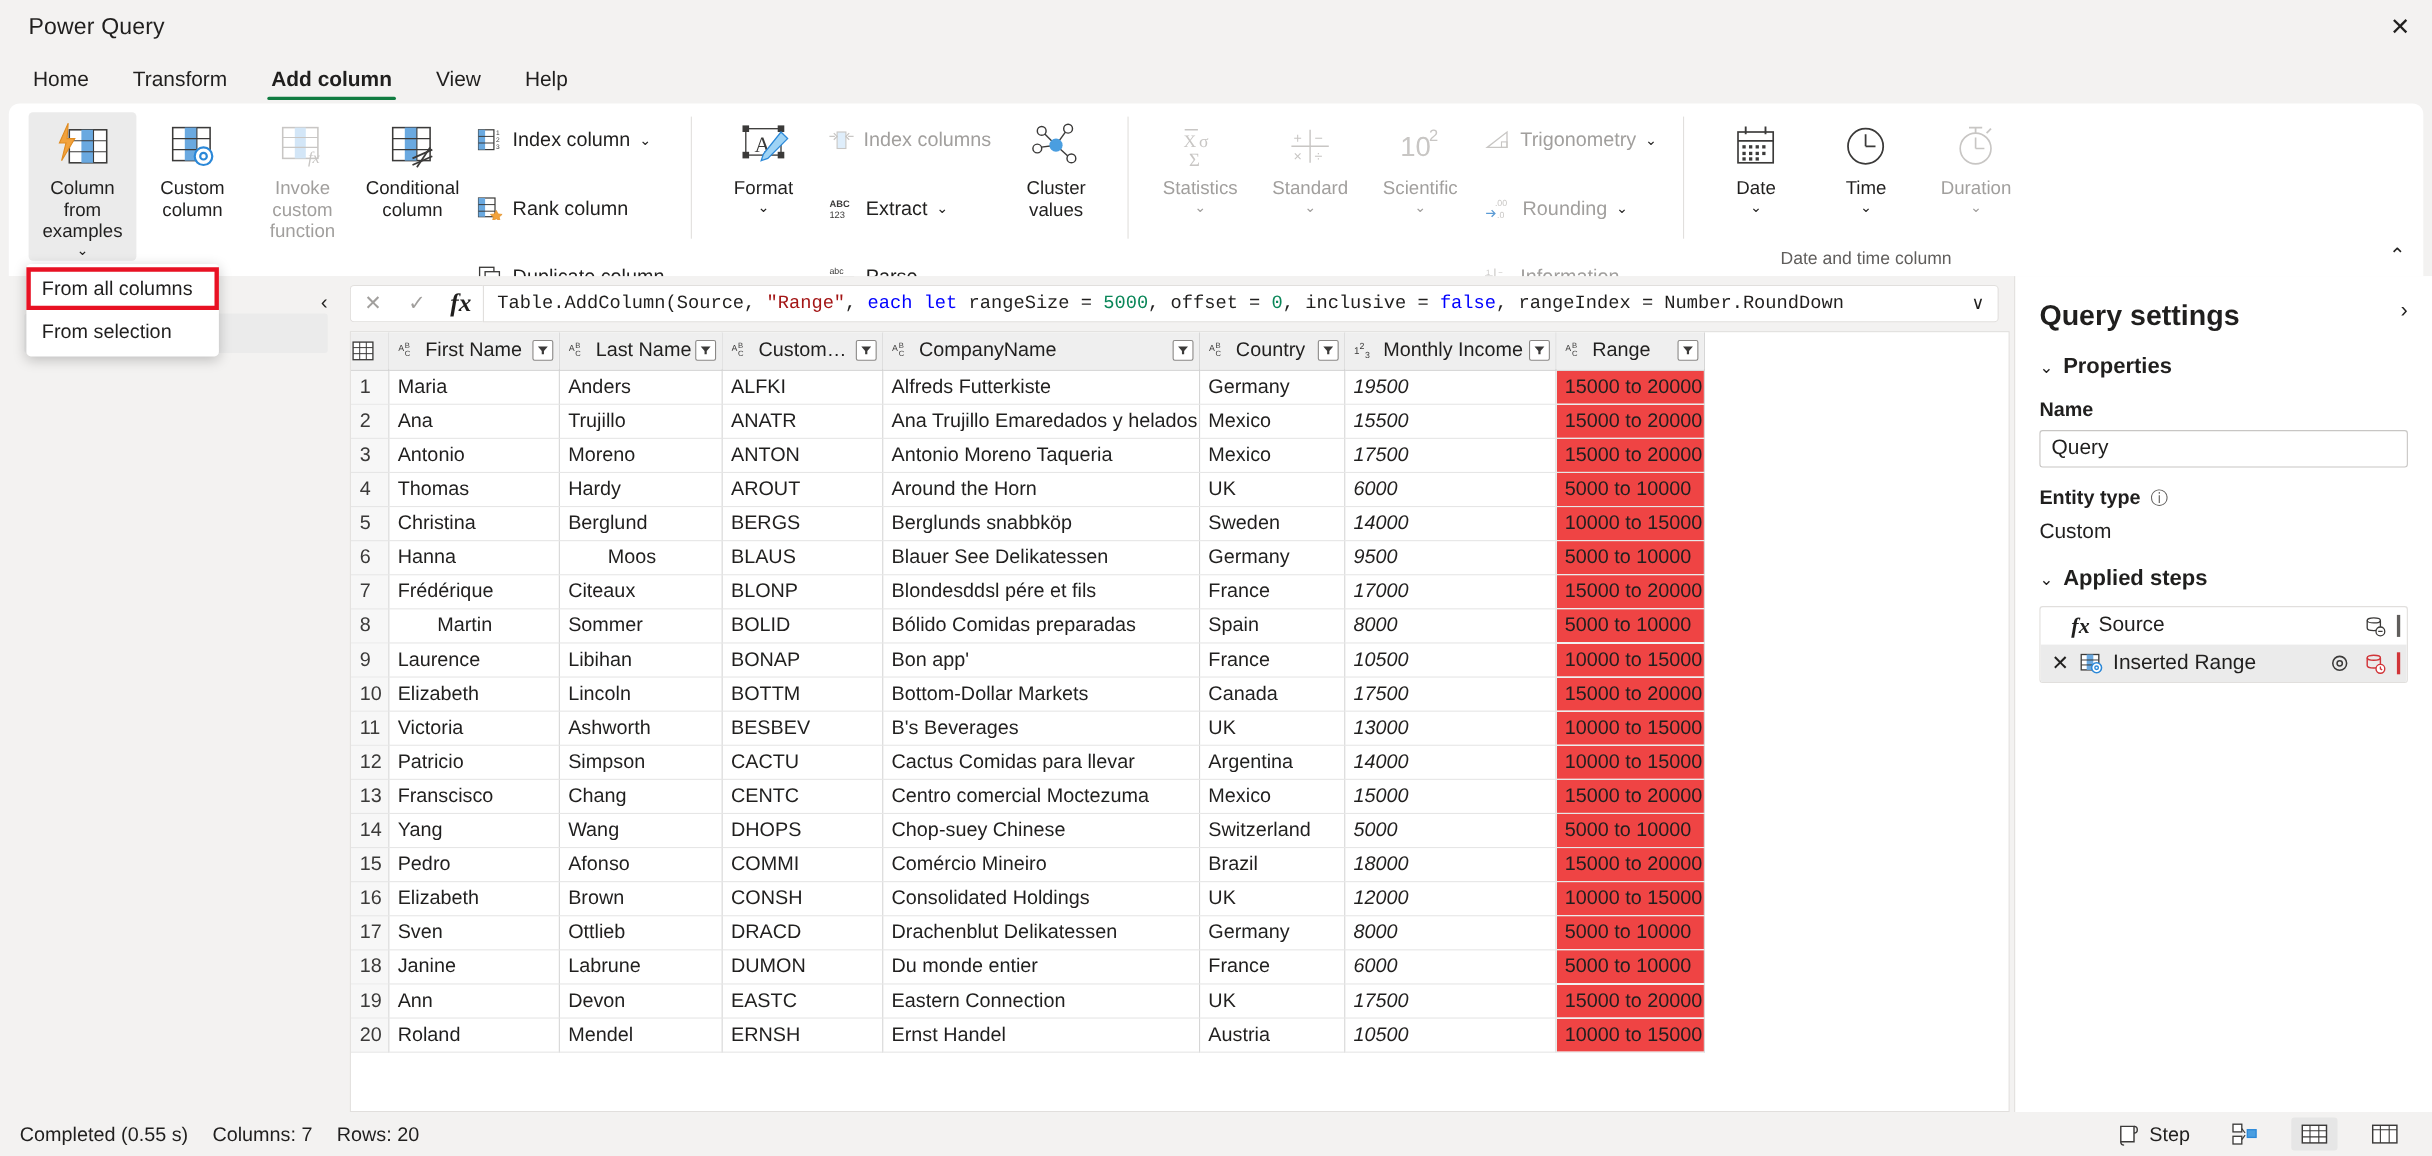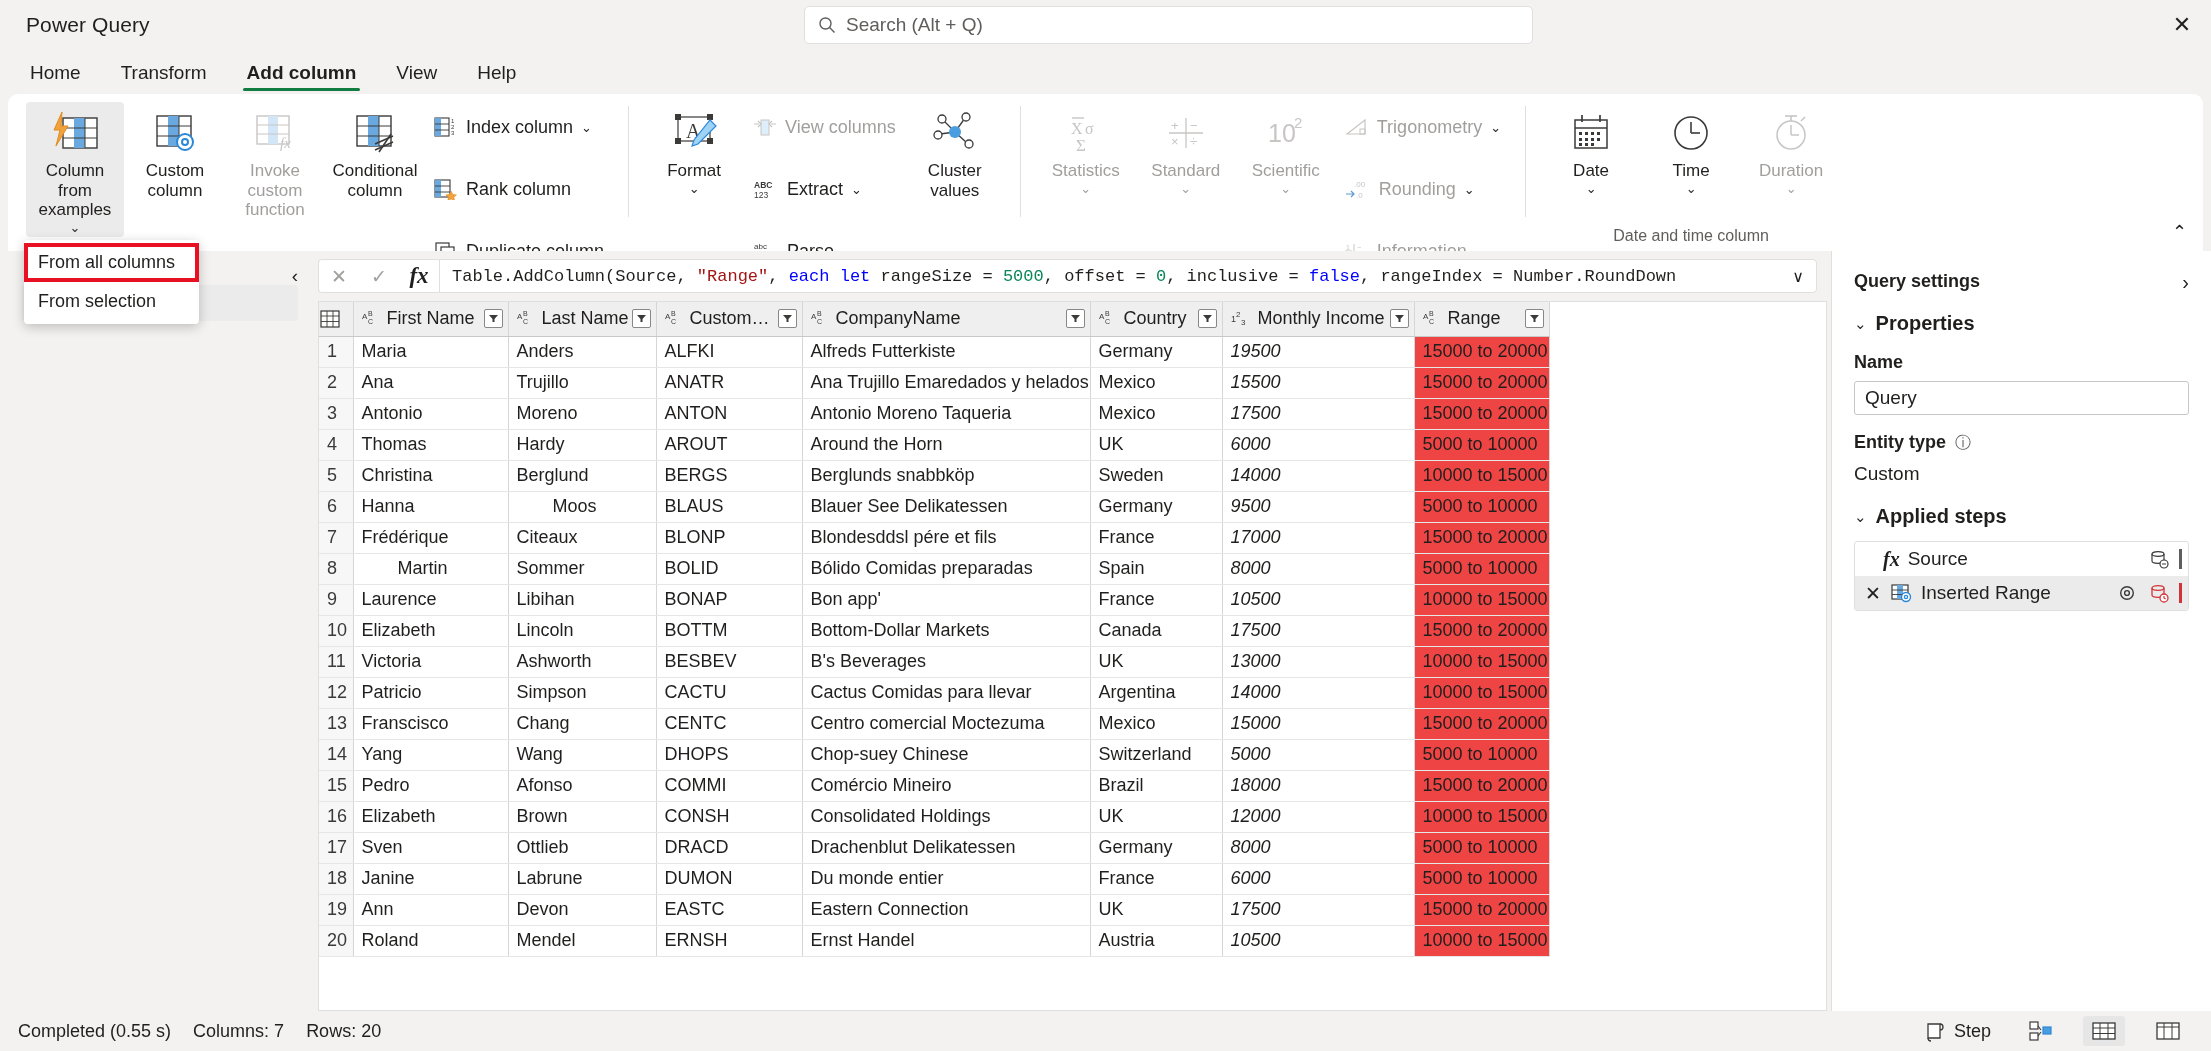--- a/index.html
+++ b/index.html
@@ -154,21 +154,21 @@
     border: 1px solid #8a8886; background: #fff; border-radius: 2px;
     display: flex; align-items: center; justify-content: center; cursor: pointer;
   }
   .filt svg { display: block; }
 
   
   .settings {
     width: 380px; flex: 0 0 380px; background: #fff; border-left: 1px solid #e1dfdd;
     padding: 20px 22px 0 22px; position: relative;
   }
-  .set-title { font-size: 18px; font-weight: bold; color: #201f1e; }
+  .set-title { font-size: 26px; font-weight: bold; color: #201f1e; }
   .set-collapse { position: absolute; right: 22px; top: 20px; font-size: 20px; color: #201f1e; cursor: pointer; }
   .sec-head { display: flex; align-items: center; gap: 9px; margin-top: 20px; cursor: pointer; }
   .sec-head .cv { font-size: 15px; color: #201f1e; }
   .sec-head .st { font-size: 20px; font-weight: bold; color: #201f1e; }
   .fld-label { font-size: 18px; font-weight: bold; margin-top: 17px; color: #201f1e; }
   .fld-label .info { font-weight: normal; font-size: 16px; color: #605e5c; margin-left: 4px; }
   .txtinput {
     margin-top: 8px; height: 34px; border: 1px solid #c8c6c4; border-radius: 3px;
     display: flex; align-items: center; padding: 0 10px; font-size: 19px; color: #201f1e;
   }
@@ -197,29 +197,20 @@
   .sb-btn.active { background: #e6e6e6; }
   svg { display: block; }
 </style>
 </head>
 <body>
 
 <div class="app">
 
   <div class="titlebar">
     <div class="app-title">Power Query</div>
-    <div class="searchwrap">
-      <span class="search-ico">
-        <svg width="20" height="20" viewBox="0 0 20 20">
-            <circle cx="8.5" cy="8.5" r="5.5" fill="none" stroke="#605e5c" stroke-width="1.4"></circle>
-            <line x1="12.6" y1="12.6" x2="17.5" y2="17.5" stroke="#605e5c" stroke-width="1.4"></line>
-          </svg>
-      </span>
-      <span class="search-ph">Search (Alt + Q)</span>
-    </div>
     <div class="winclose">✕</div>
   </div>
 
   <div class="tabs">
     <div class="tab">Home</div>
     <div class="tab">Transform</div>
     <div class="tab active">Add column</div>
     <div class="tab">View</div>
     <div class="tab">Help</div>
   </div>
@@ -355,21 +346,21 @@
 
         <div class="smallcol">
           <div class="smallbtn disabled">
             <span>
               <svg width="24" height="22" viewBox="0 0 24 22">
                 <rect x="8" y="4" width="8" height="15" fill="#dfeefb" stroke="#c8c6c4" stroke-width="1"></rect>
                 <path d="M1 8 l5 0 M5 5 l3 3 -3 3" stroke="#c8c6c4" stroke-width="1.2" fill="none"></path>
                 <path d="M23 8 l-5 0 M19 5 l-3 3 3 3" stroke="#c8c6c4" stroke-width="1.2" fill="none"></path>
               </svg>
             </span>
-            <span class="slbl">View columns</span>
+            <span class="slbl">Index columns</span>
           </div>
           <div class="smallbtn">
             <span>
               <svg width="26" height="22" viewBox="0 0 26 22">
                 <text x="1" y="10" font-size="8.5" font-weight="bold" fill="#3b3a39">ABC</text>
                 <text x="1" y="20" font-size="8.5" fill="#3b3a39">123</text>
               </svg>
             </span>
             <span class="slbl">Extract</span>
             <span class="chev">⌄</span>

